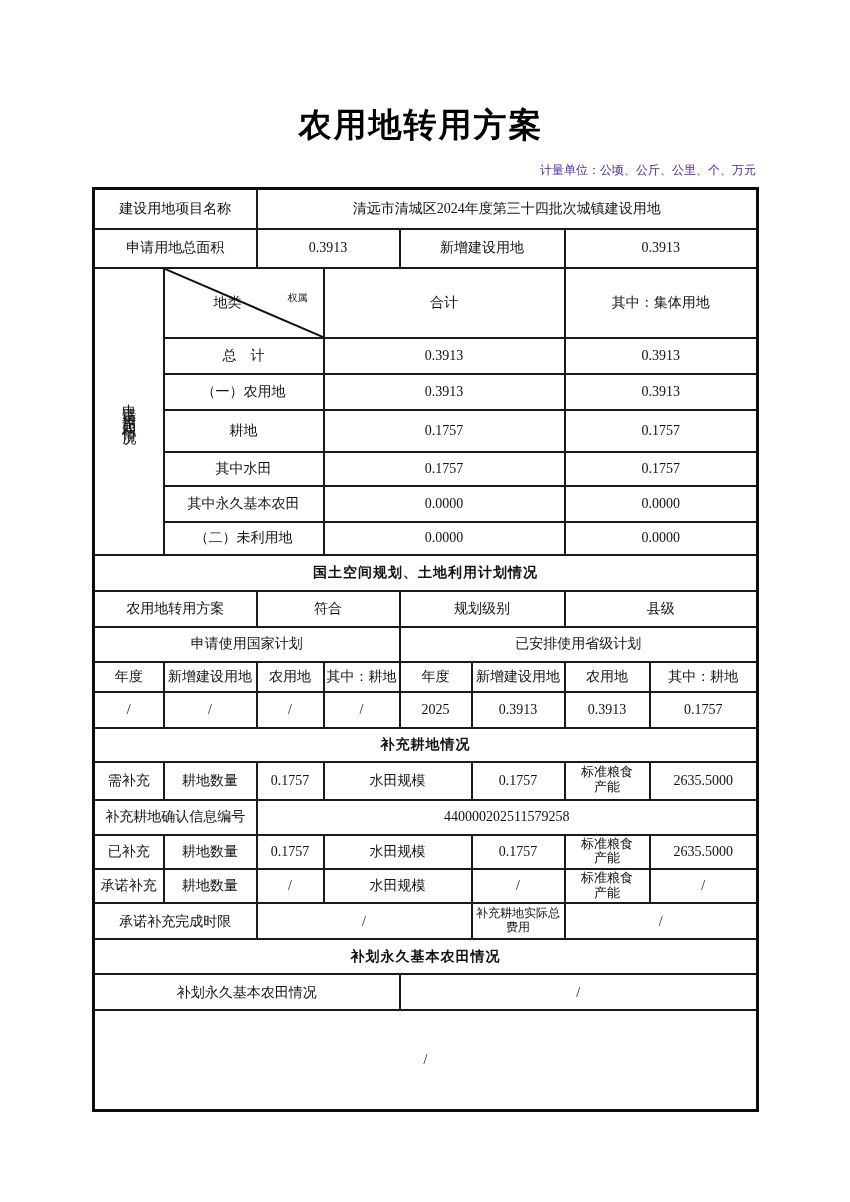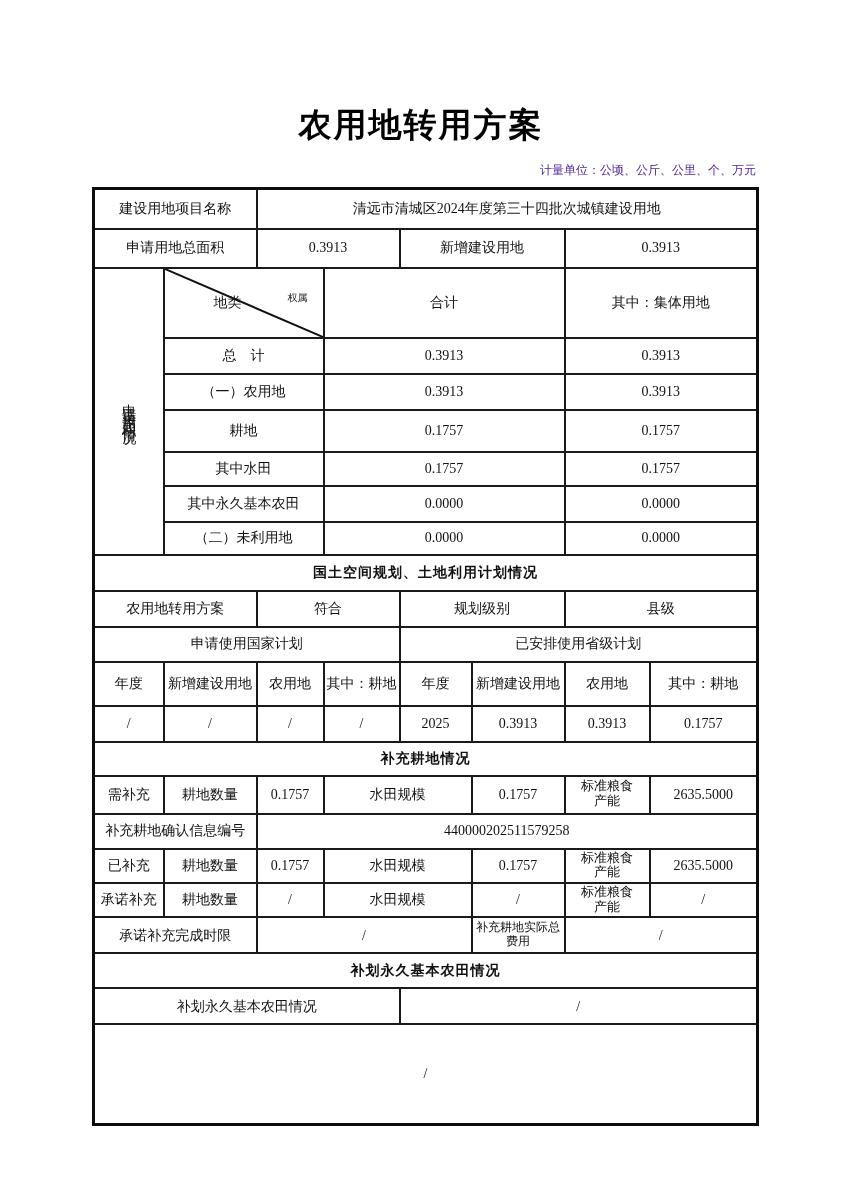--- a/index.html
+++ b/index.html
@@ -158,21 +158,21 @@
   <tr style="height:36px">
     <td colspan="2">农用地转用方案</td>
     <td colspan="2">符合</td>
     <td colspan="2">规划级别</td>
     <td colspan="2">县级</td>
   </tr>
   <tr style="height:35px">
     <td colspan="4">申请使用国家计划</td>
     <td colspan="4" class="thick-left">已安排使用省级计划</td>
   </tr>
-  <tr style="height:44px">
+  <tr style="height:30px">
     <td class="small">年度</td>
     <td class="small">新增建设用地</td>
     <td class="small">农用地</td>
     <td class="small">其中：耕地</td>
     <td class="small thick-left">年度</td>
     <td class="small">新增建设用地</td>
     <td class="small">农用地</td>
     <td class="small">其中：耕地</td>
   </tr>
   <tr style="height:36px">

